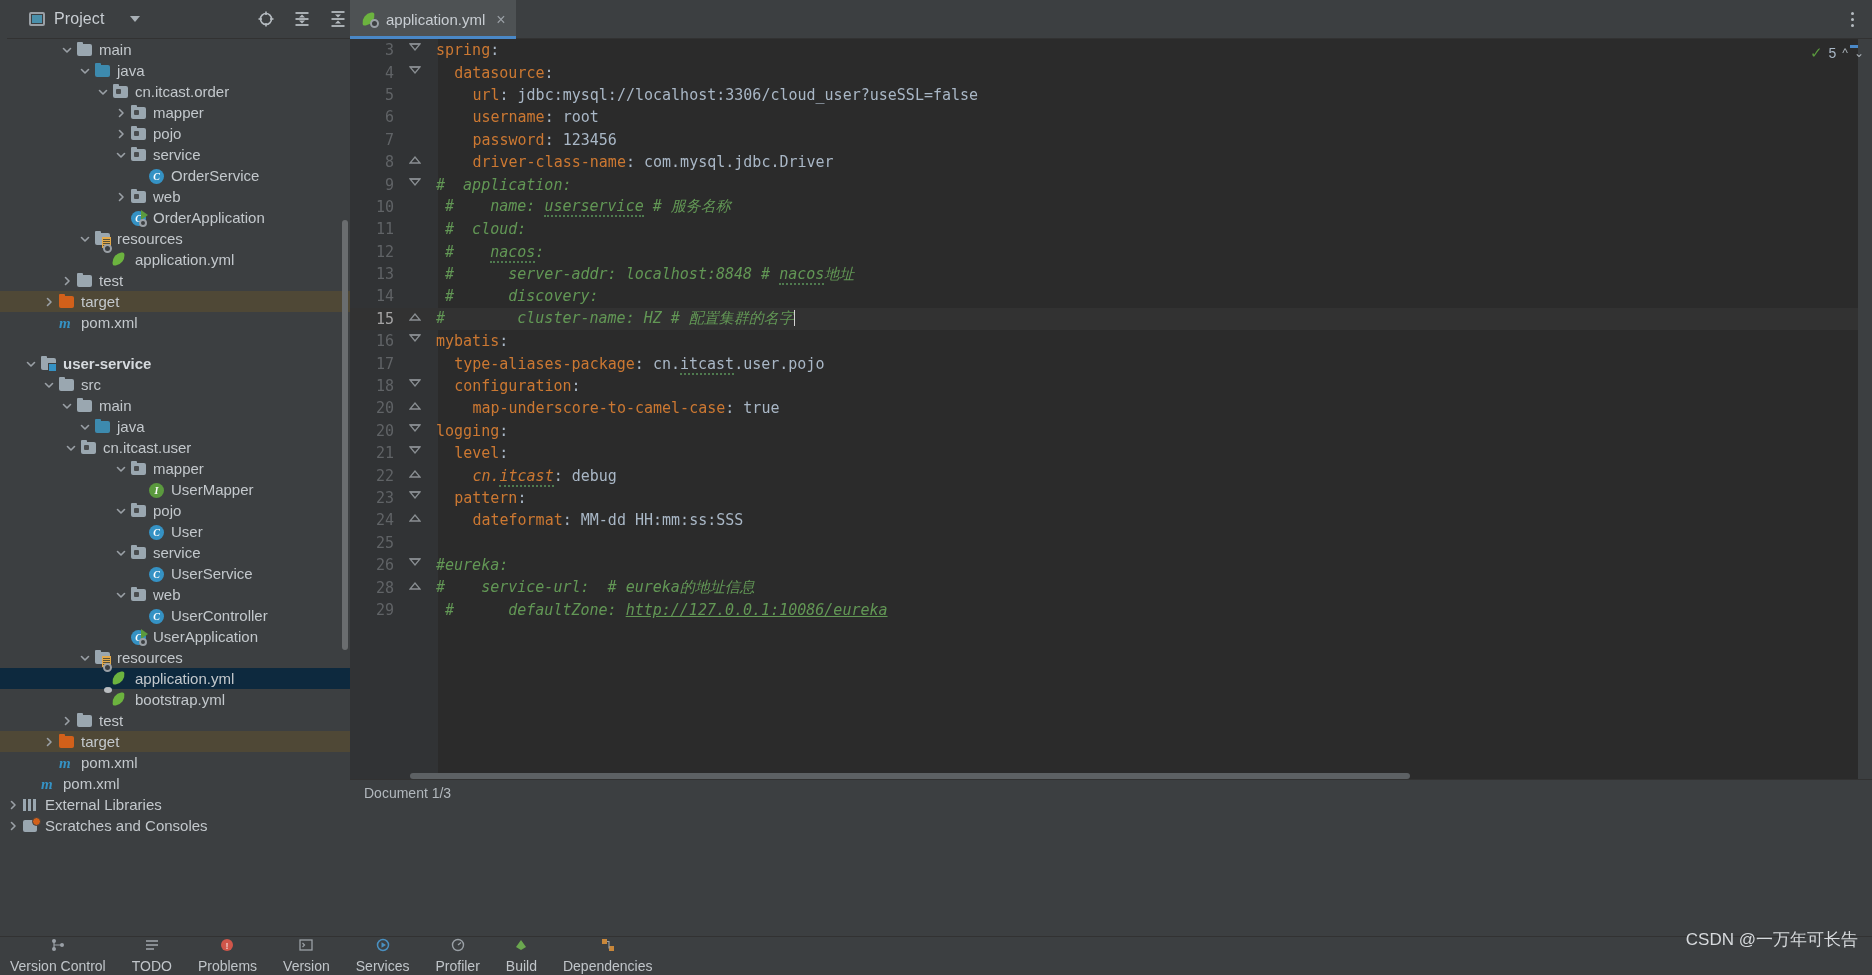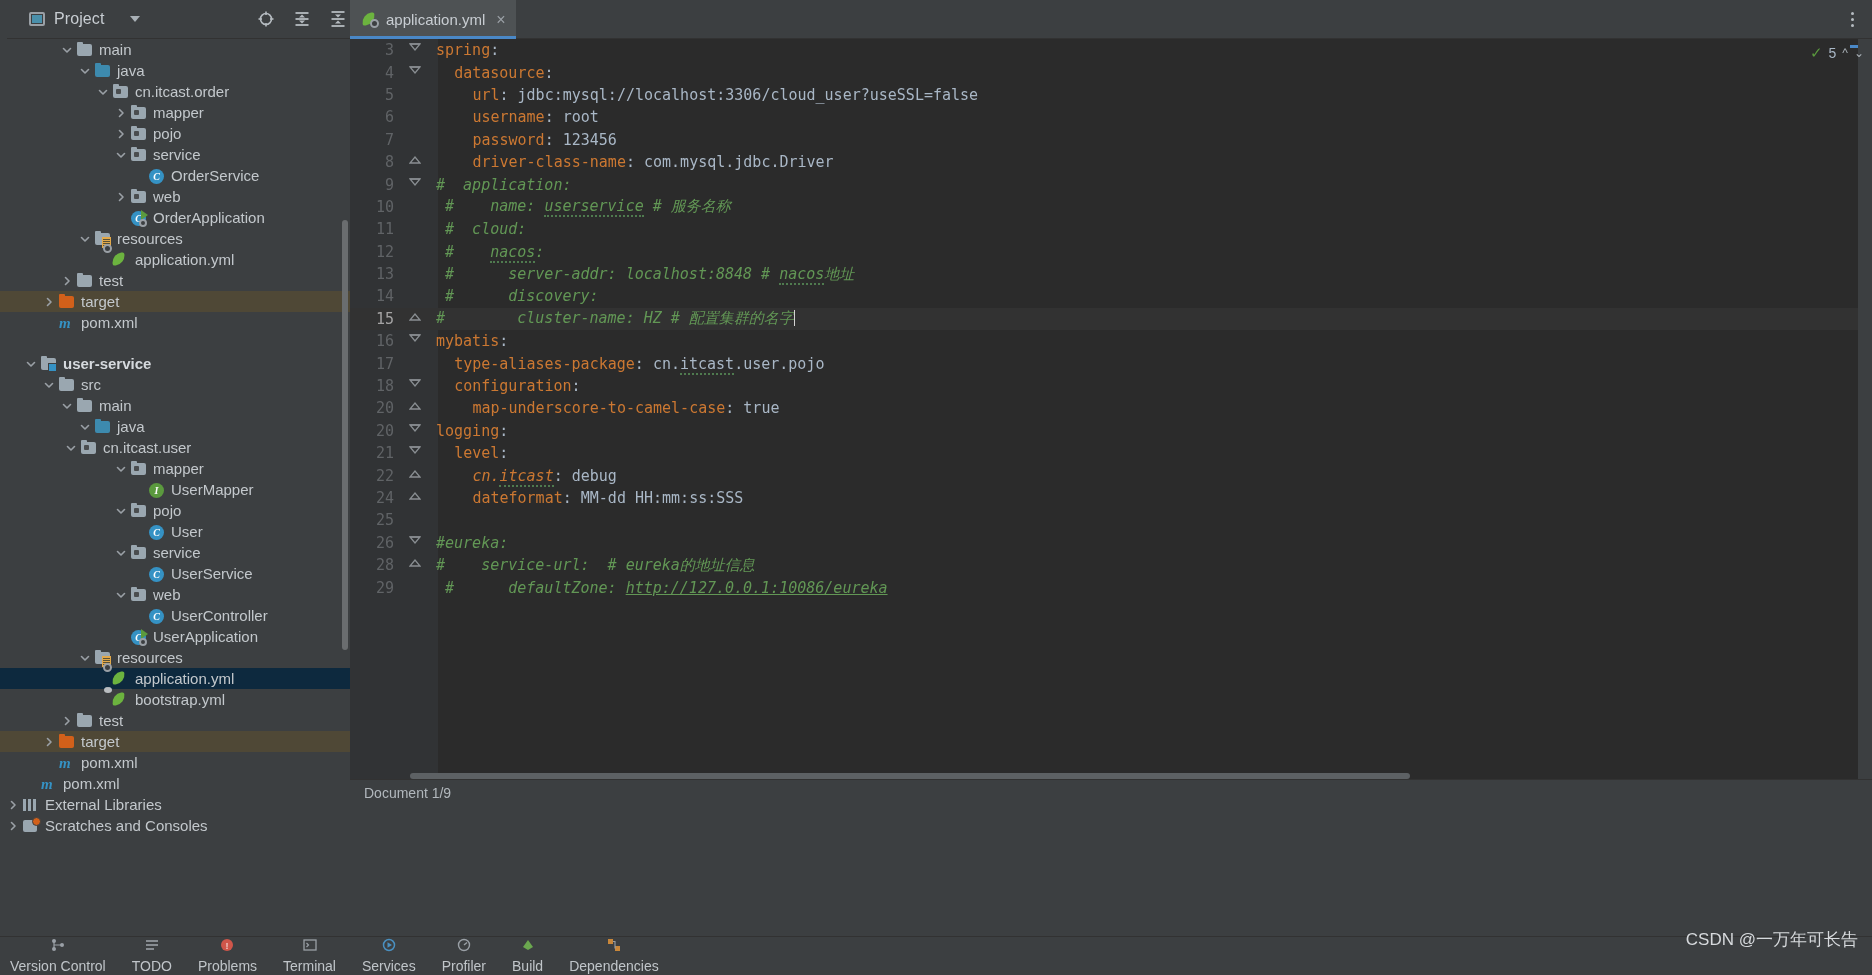--- a/index.html
+++ b/index.html
@@ -824,20 +824,31 @@
           <span class="lnum">22</span>
           <span class="fold">
             <span class="fline"></span>
             <span class="fm-close"><svg width="12" height="14" viewBox="0 0 12 14">
                 <path d="M1,10 L11,10 L6,4 Z" fill="none" stroke="#8a8f93" stroke-width="1.3"></path>
               </svg></span>
           </span>
           <span class="ctext" style="padding-left:42.4px"><span class="ki">cn.</span><span class="ki sq">itcast</span><span class="v">: </span><span class="v">debug</span></span>
         </div>
         <div class="cline">
+          <span class="lnum">23</span>
+          <span class="fold">
+            <span class="fline"></span>
+            <span class="fm-open"><svg width="12" height="14" viewBox="0 0 12 14">
+                <path d="M1,3 L11,3 L6,9 Z" fill="none" stroke="#8a8f93" stroke-width="1.3"></path>
+                <line x1="1" y1="3" x2="11" y2="3" stroke="#8a8f93" stroke-width="1.3"></line>
+              </svg></span>
+          </span>
+          <span class="ctext" style="padding-left:24.2px"><span class="k">pattern</span><span class="v">:</span></span>
+        </div>
+        <div class="cline">
           <span class="lnum">24</span>
           <span class="fold">
             <span class="fline"></span>
             <span class="fm-close"><svg width="12" height="14" viewBox="0 0 12 14">
                 <path d="M1,10 L11,10 L6,4 Z" fill="none" stroke="#8a8f93" stroke-width="1.3"></path>
               </svg></span>
           </span>
           <span class="ctext" style="padding-left:42.4px"><span class="k">dateformat</span><span class="v">: </span><span class="v">MM-dd HH:mm:ss:SSS</span></span>
         </div>
         <div class="cline">
@@ -881,21 +892,21 @@
     <div class="insp">
       <span class="chk">✓</span>
       <span>5</span>
       <span class="chev">^</span>
       <span class="chev">⌄</span>
     </div>
     <div class="ed-hscroll"></div>
   </div>
 
   <div class="statusbar">
-    <span>Document 1/9</span>
+    <span>Document 1/3</span>
   </div>
 
   <div class="bottombar" id="bottombar">
       <div class="bb-item">
         <span class="bb-ico"><svg width="14" height="14" viewBox="0 0 14 14">
             <circle cx="3" cy="3" r="2" fill="#9aa0a6"></circle>
             <circle cx="3" cy="11" r="2" fill="#9aa0a6"></circle>
             <circle cx="11" cy="7" r="2" fill="#9aa0a6"></circle>
             <path d="M3,3 L3,11 M3,7 L11,7" stroke="#9aa0a6" stroke-width="1.2" fill="none"></path>
           </svg></span>
@@ -914,21 +925,21 @@
             <circle cx="7" cy="7" r="6" fill="#d0564a"></circle>
             <text x="7" y="10.5" font-size="9" fill="#fff" text-anchor="middle" font-family="Liberation Sans">!</text>
           </svg></span>
         <span>Problems</span>
       </div>
       <div class="bb-item">
         <span class="bb-ico"><svg width="14" height="14" viewBox="0 0 14 14">
             <rect x="1" y="2" width="12" height="10" fill="none" stroke="#9aa0a6" stroke-width="1.3"></rect>
             <path d="M3.5,5 L5.5,7 L3.5,9" fill="none" stroke="#9aa0a6" stroke-width="1.2"></path>
           </svg></span>
-        <span>Terminal</span>
+        <span>Version</span>
       </div>
       <div class="bb-item">
         <span class="bb-ico"><svg width="14" height="14" viewBox="0 0 14 14">
             <circle cx="7" cy="7" r="5.5" fill="none" stroke="#4a90c0" stroke-width="1.5"></circle>
             <polygon points="5.5,4.2 10,7 5.5,9.8" fill="#4a90c0"></polygon>
           </svg></span>
         <span>Services</span>
       </div>
       <div class="bb-item">
         <span class="bb-ico"><svg width="14" height="14" viewBox="0 0 14 14">

